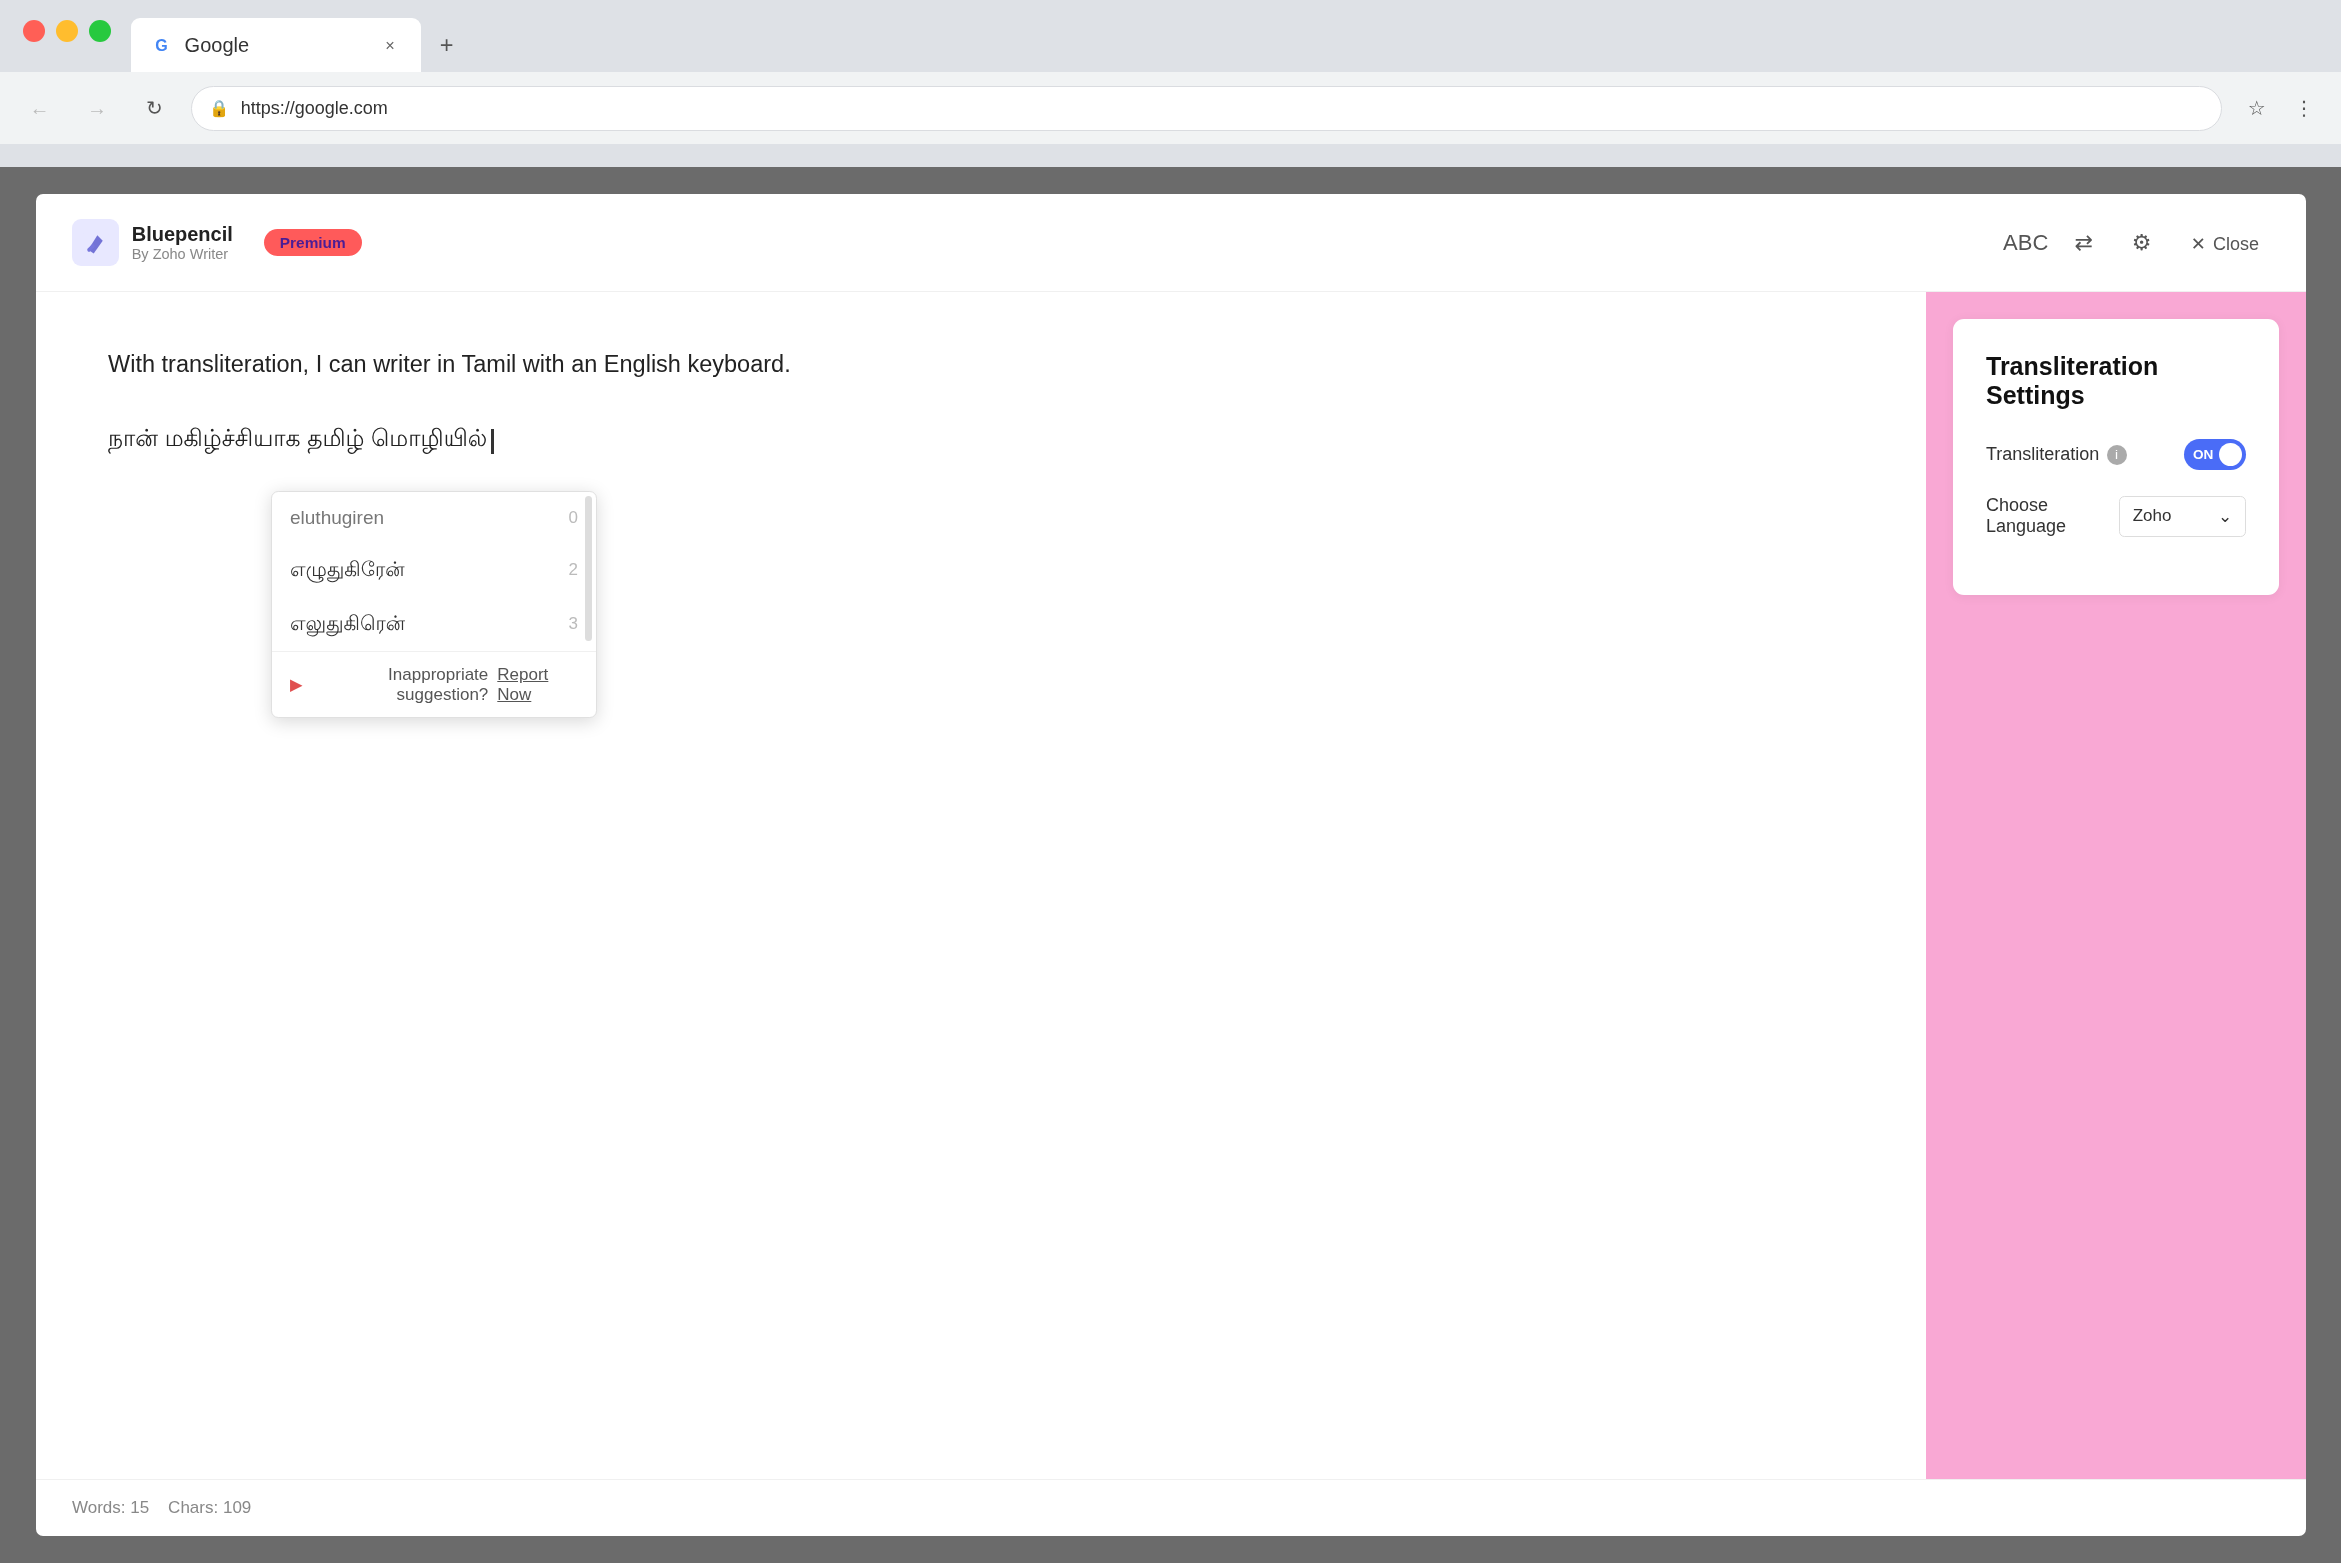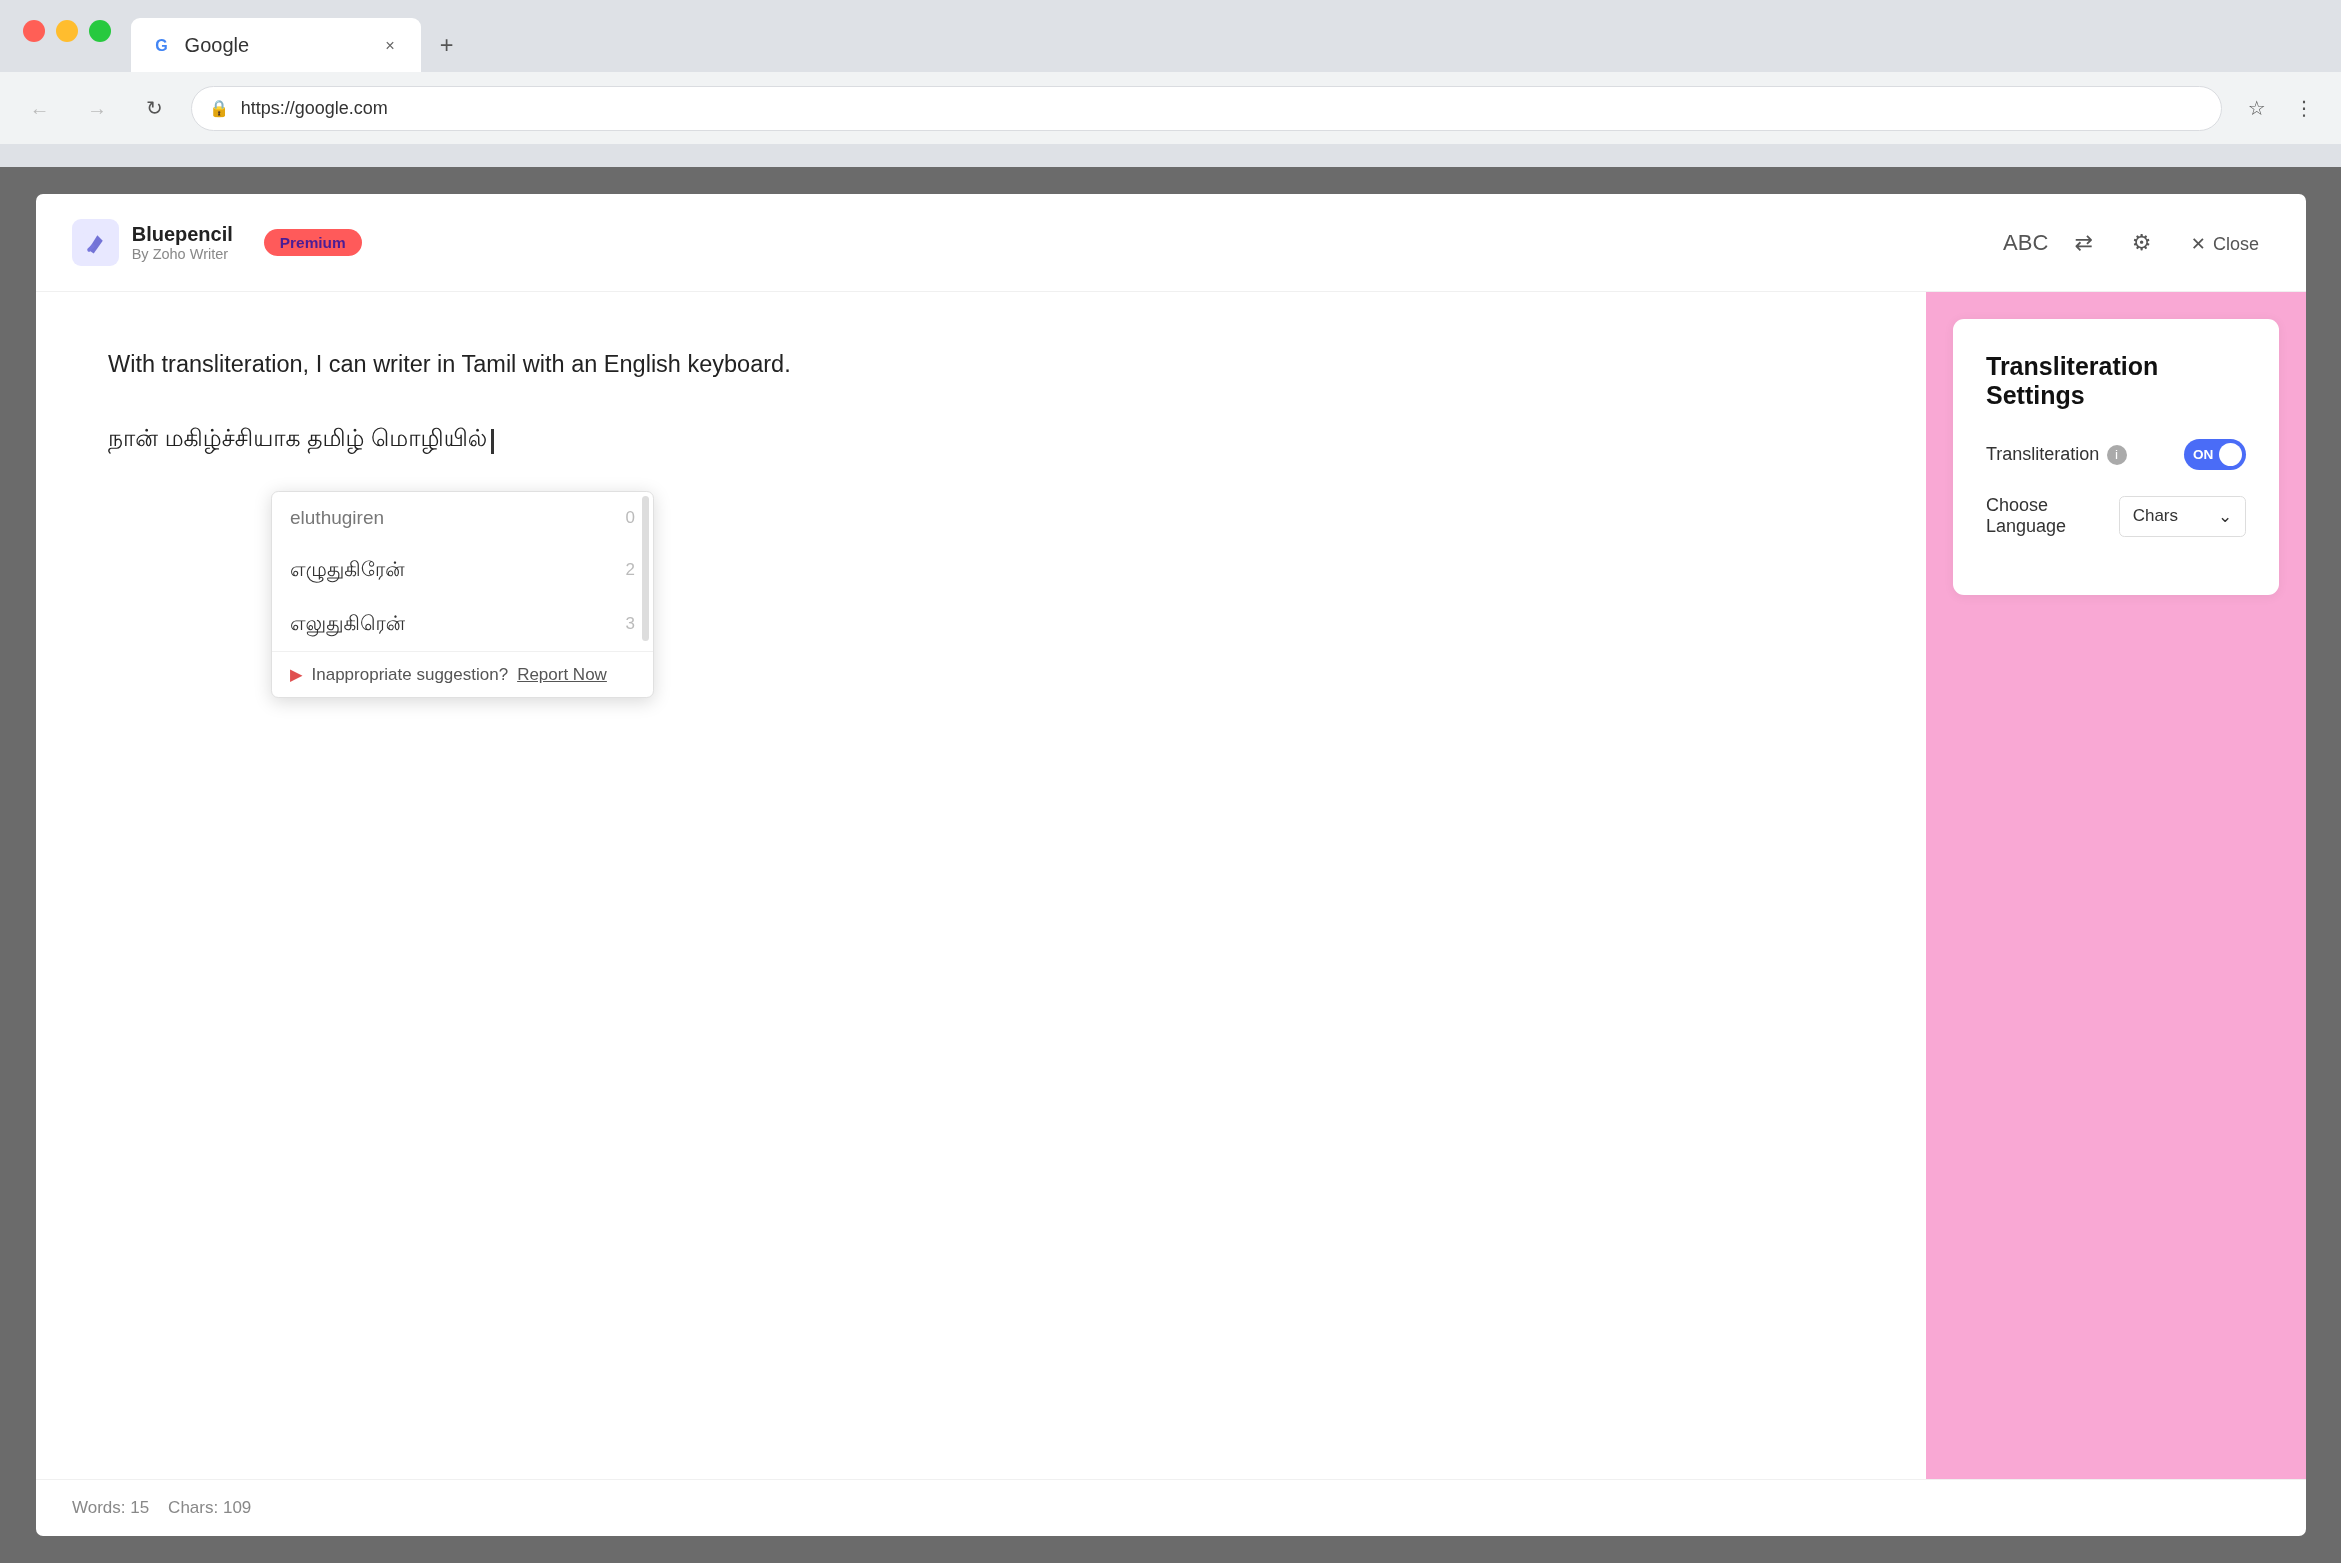--- a/index.html
+++ b/index.html
@@ -293,21 +293,21 @@
       vertical-align: middle;
       animation: blink 1s step-end infinite;
     }
     @keyframes blink { 50% { opacity: 0; } }
 
     
     .autocomplete-dropdown {
       position: absolute;
       top: 199px;
       left: 235px;
-      width: 383px;
+      width: 326px;
       background: #fff;
       border: 0.9px solid #e0e0e0;
       border-radius: 7.2px;
       box-shadow: 0 3.6px 18px rgba(0,0,0,0.15);
       overflow: hidden;
     }
 
     .autocomplete-scroll-area {
       max-height: 217px;
       overflow-y: auto;
@@ -597,21 +597,21 @@
           </span>
           <div class="toggle-switch">
             <span class="toggle-on-label">ON</span>
             <div class="toggle-knob"></div>
           </div>
         </div>
 
         <div class="settings-row">
           <span class="settings-label">Choose Language</span>
           <div class="lang-select">
-            <span>Chars</span>
+            <span>Zoho</span>
             <span>⌄</span>
           </div>
         </div>
       </div>
     </div>
   </div>
 
   <div class="editor-footer">
     <span>Words:</span>
     <span class="num">15</span>

